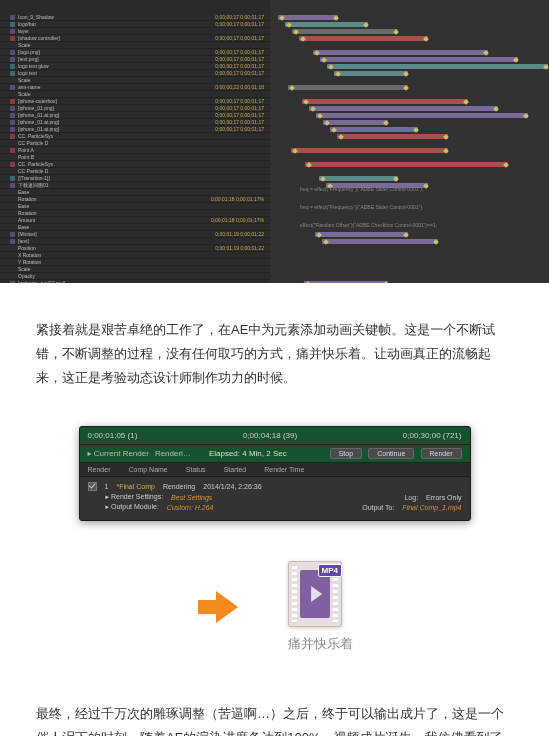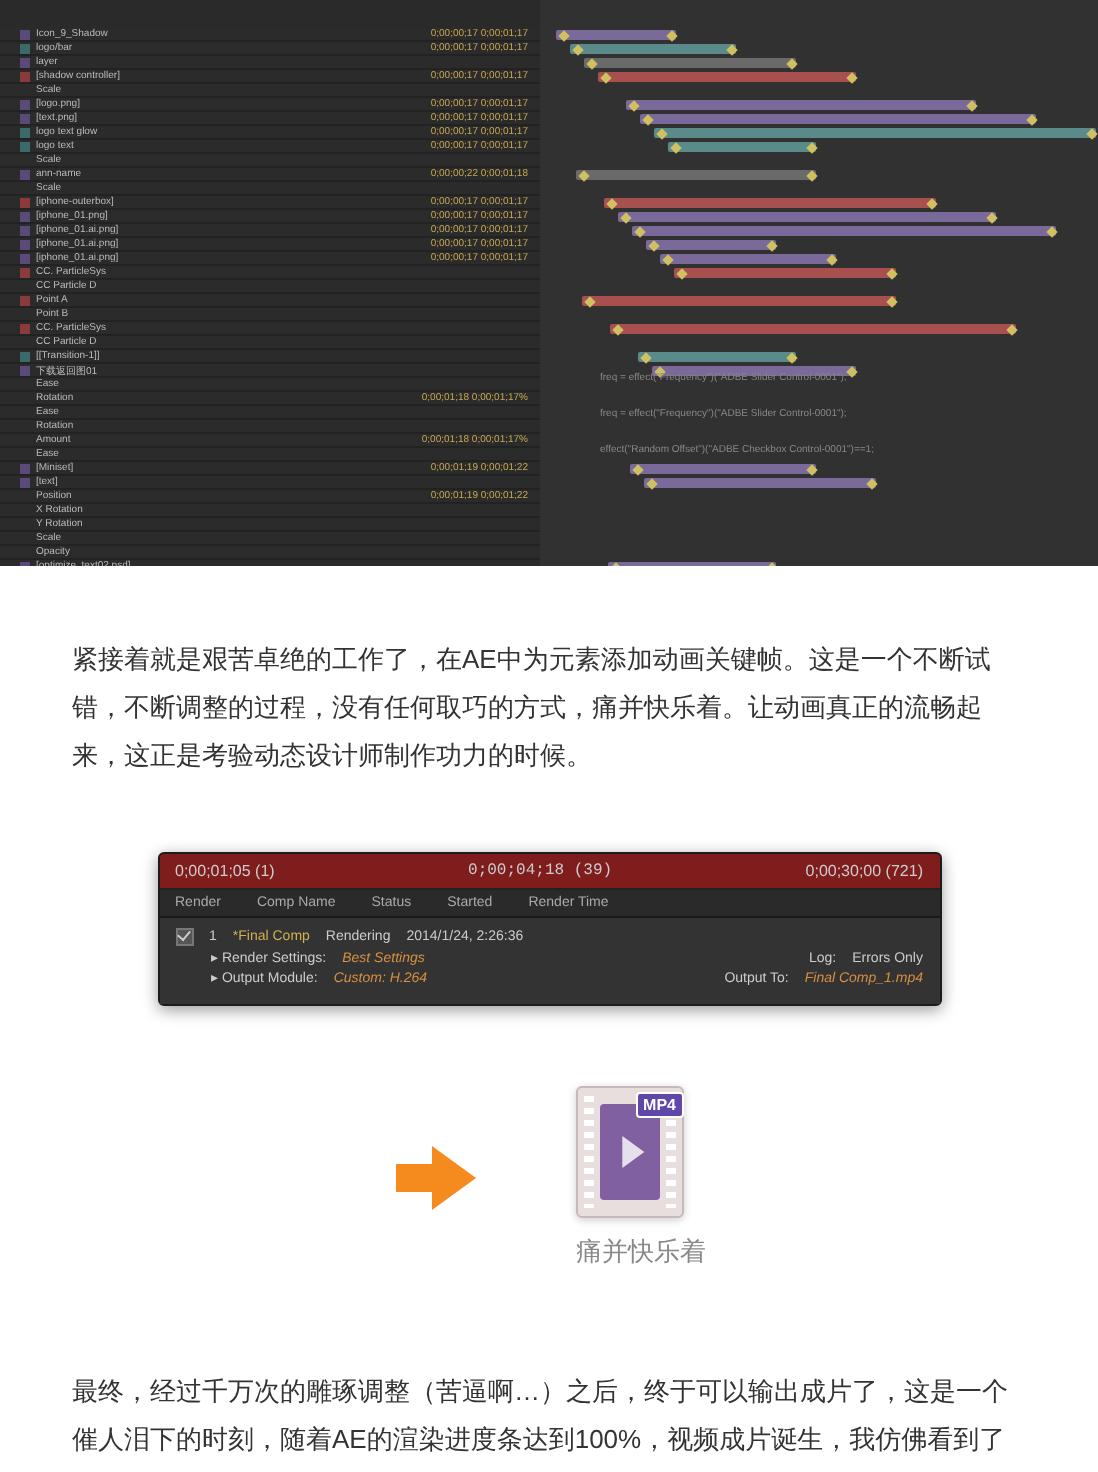--- a/index.html
+++ b/index.html
@@ -90,41 +90,40 @@
   .para {
     padding: 22px 36px 6px 36px;
     font-size: 13px;
     line-height: 1.85;
     color: #333;
     text-align: left;
   }
   .render-panel {
     width: 390px;
     margin: 30px auto 0 auto;
-    background: #7f1d1d;
+    background: #14532d;
     border: 1px solid #1c1c1c;
     border-radius: 3px;
     box-shadow: 0 2px 8px rgba(0,0,0,0.4);
     font-size: 8px;
     color: #ccc;
   }
   .render-top {
     display: flex;
     align-items: center;
     padding: 4px 8px;
     border-bottom: 1px solid #222;
     gap: 8px;
   }
   .render-top .t-left {
     font-size: 8px;
   }
   .render-top .t-mid {
     margin-left: auto;
     margin-right: auto;
-    font-family: Liberation Mono, monospace;
   }
   .render-top .t-right {
     text-align: right;
   }
   .render-row2 {
     display: flex;
     align-items: center;
     padding: 4px 8px;
     border-bottom: 1px solid #222;
     gap: 6px;
@@ -570,20 +569,30 @@
 </div>
 
 <p class="para">紧接着就是艰苦卓绝的工作了，在AE中为元素添加动画关键帧。这是一个不断试错，不断调整的过程，没有任何取巧的方式，痛并快乐着。让动画真正的流畅起来，这正是考验动态设计师制作功力的时候。</p>
 
 <div class="render-panel">
   <div class="render-top">
     <span class="t-left">0;00;01;05 (1)</span>
     <span class="t-mid">0;00;04;18 (39)</span>
     <span class="t-right">0;00;30;00 (721)</span>
   </div>
+  <div class="render-row2">
+    <span class="lbl">▸ Current Render</span>
+    <span class="lbl">Renderi…</span>
+    <span class="elapsed">Elapsed: 4 Min, 2 Sec</span>
+    <span style="margin-left:auto;">
+      <span class="btn">Stop</span>
+      <span class="btn">Continue</span>
+      <span class="btn">Render</span>
+    </span>
+  </div>
   <div class="render-head">
     <span>Render</span>
     <span>Comp Name</span>
     <span>Status</span>
     <span>Started</span>
     <span>Render Time</span>
   </div>
   <div class="render-body">
     <div class="render-line">
       <span class="chk"></span>

